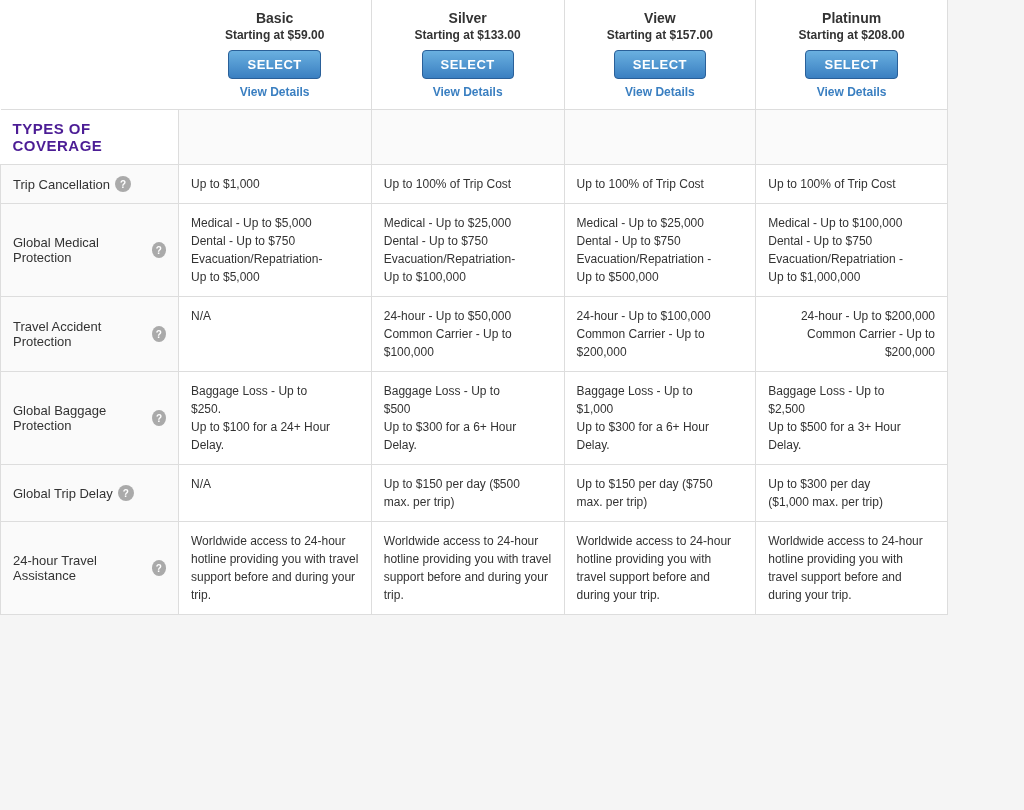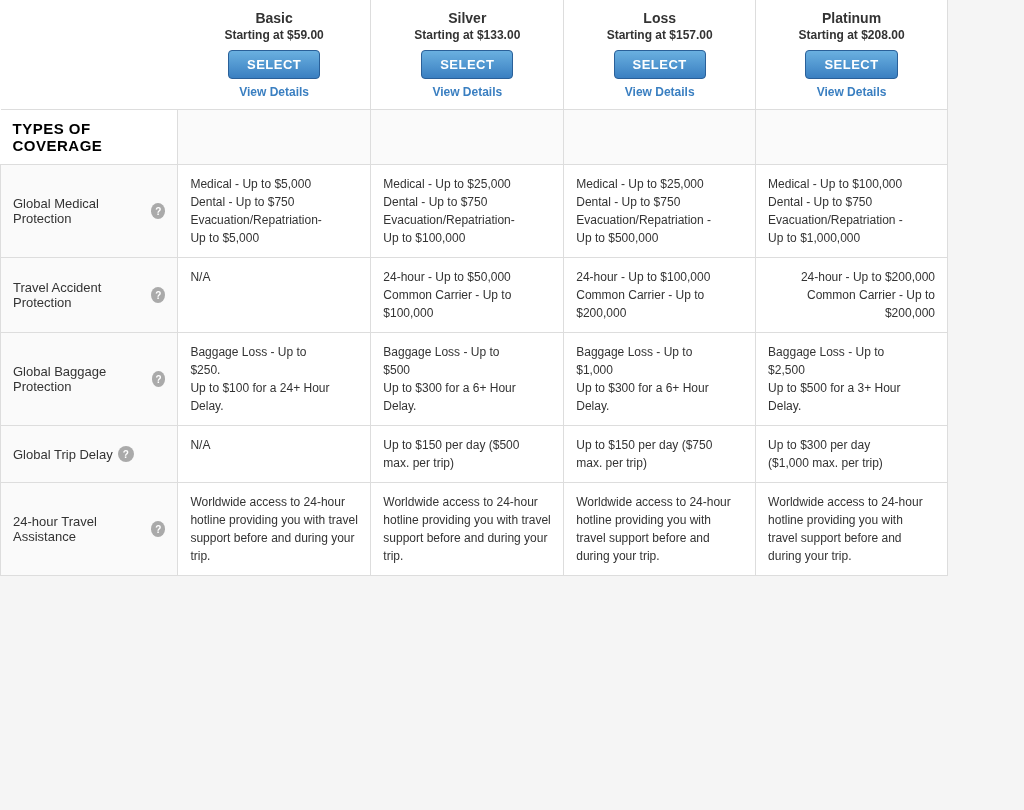--- a/index.html
+++ b/index.html
@@ -72,21 +72,21 @@
       cursor: pointer;
     }
     .coverage-header td {
       background: #fff;
       border-left: none;
       border-right: none;
       border-top: 1px solid #ddd;
       padding: 10px 12px;
     }
     .coverage-title {
-      color: #000000;
+      color: #4c1d95;
       font-size: 15px;
       font-weight: bold;
       letter-spacing: 0.5px;
     }
     .coverage-header td.blank {
       border-left: 1px solid #ddd;
       border-right: 1px solid #ddd;
       background: #fafafa;
     }
     .row-label {
@@ -135,21 +135,21 @@
           <button class="select-btn">SELECT</button>
           <a class="view-details">View Details</a>
         </th>
         <th class="col-plan">
           <span class="plan-name">Silver</span>
           <span class="plan-price">Starting at $133.00</span>
           <button class="select-btn">SELECT</button>
           <a class="view-details">View Details</a>
         </th>
         <th class="col-plan">
-          <span class="plan-name">Loss</span>
+          <span class="plan-name">View</span>
           <span class="plan-price">Starting at $157.00</span>
           <button class="select-btn">SELECT</button>
           <a class="view-details">View Details</a>
         </th>
         <th class="col-plan">
           <span class="plan-name">Platinum</span>
           <span class="plan-price">Starting at $208.00</span>
           <button class="select-btn">SELECT</button>
           <a class="view-details">View Details</a>
         </th>
@@ -160,20 +160,30 @@
       <tr class="coverage-header">
         <td>
           <span class="coverage-title">TYPES OF COVERAGE</span>
         </td>
         <td class="blank"></td>
         <td class="blank"></td>
         <td class="blank"></td>
         <td class="blank"></td>
       </tr>
 
+    <tr>
+          <td class="row-label"><span>
+      <span>Trip Cancellation</span>
+      <span class="help-icon">?</span>
+    </span></td>
+          <td class="data-cell" style="white-space: pre-line;">Up to $1,000</td>
+          <td class="data-cell" style="white-space: pre-line;">Up to 100% of Trip Cost</td>
+          <td class="data-cell" style="white-space: pre-line;">Up to 100% of Trip Cost</td>
+          <td class="data-cell" style="white-space: pre-line;">Up to 100% of Trip Cost</td>
+        </tr>
         <tr>
           <td class="row-label"><span>
       <span>Global Medical Protection</span>
       <span class="help-icon">?</span>
     </span></td>
           <td class="data-cell" style="white-space: pre-line;">Medical - Up to $5,000
 Dental - Up to $750
 Evacuation/Repatriation-
 Up to $5,000</td>
           <td class="data-cell" style="white-space: pre-line;">Medical - Up to $25,000

